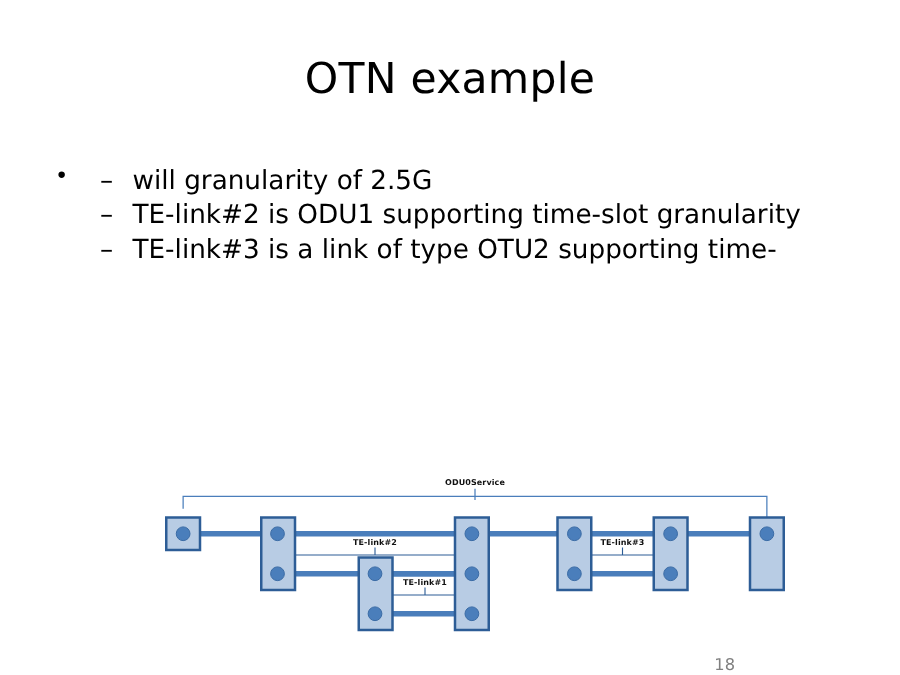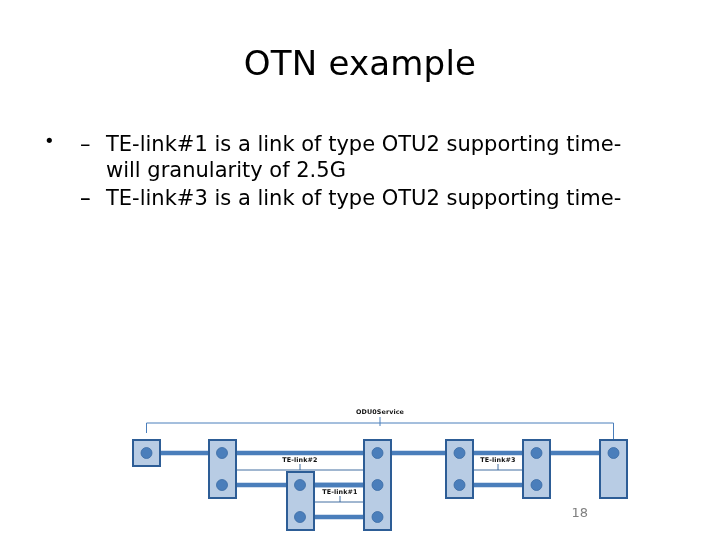--- a/index.html
+++ b/index.html
@@ -69,63 +69,62 @@
     display: block;
   }
 
   
   .diagram {
     position: absolute;
     left: 0;
     top: 380px;
     width: 720px;
     height: 130px;
-    margin-top: 26px;
   }
   .diagram svg {
     display: block;
   }
   .dlabel {
     font-family: "DejaVu Sans", "Liberation Sans", sans-serif;
     font-size: 6.4px;
     fill: #111111;
     font-weight: 700;
     letter-spacing: 0.1px;
   }
 
   .page-number {
     position: absolute;
     right: 28px;
-    bottom: 20px;
+    bottom: 0;
     font-size: 13px;
     color: #808080;
     font-family: "DejaVu Sans", "Liberation Sans", sans-serif;
   }
 </style>
 </head>
 <body>
 
 <div class="slide">
 
   <div class="slide-title">OTN example</div>
 
   <div class="body-block">
 
     <div class="lvl1">
       <span class="marker">•</span>
     </div>
 
     <div class="lvl2">
       <span class="marker">–</span>
-      <span class="l2text">TE-link#1 is a link of type OTU2 supporting time-</span>
       <span class="l2text">will granularity of 2.5G</span>
     </div>
 
     <div class="lvl2">
       <span class="marker">–</span>
+      <span class="l2text">TE-link#2 is ODU1 supporting time-slot granularity</span>
     </div>
 
     <div class="lvl2">
       <span class="marker">–</span>
       <span class="l2text">TE-link#3 is a link of type OTU2 supporting time-</span>
     </div>
 
   </div>
 
   <div class="diagram">

